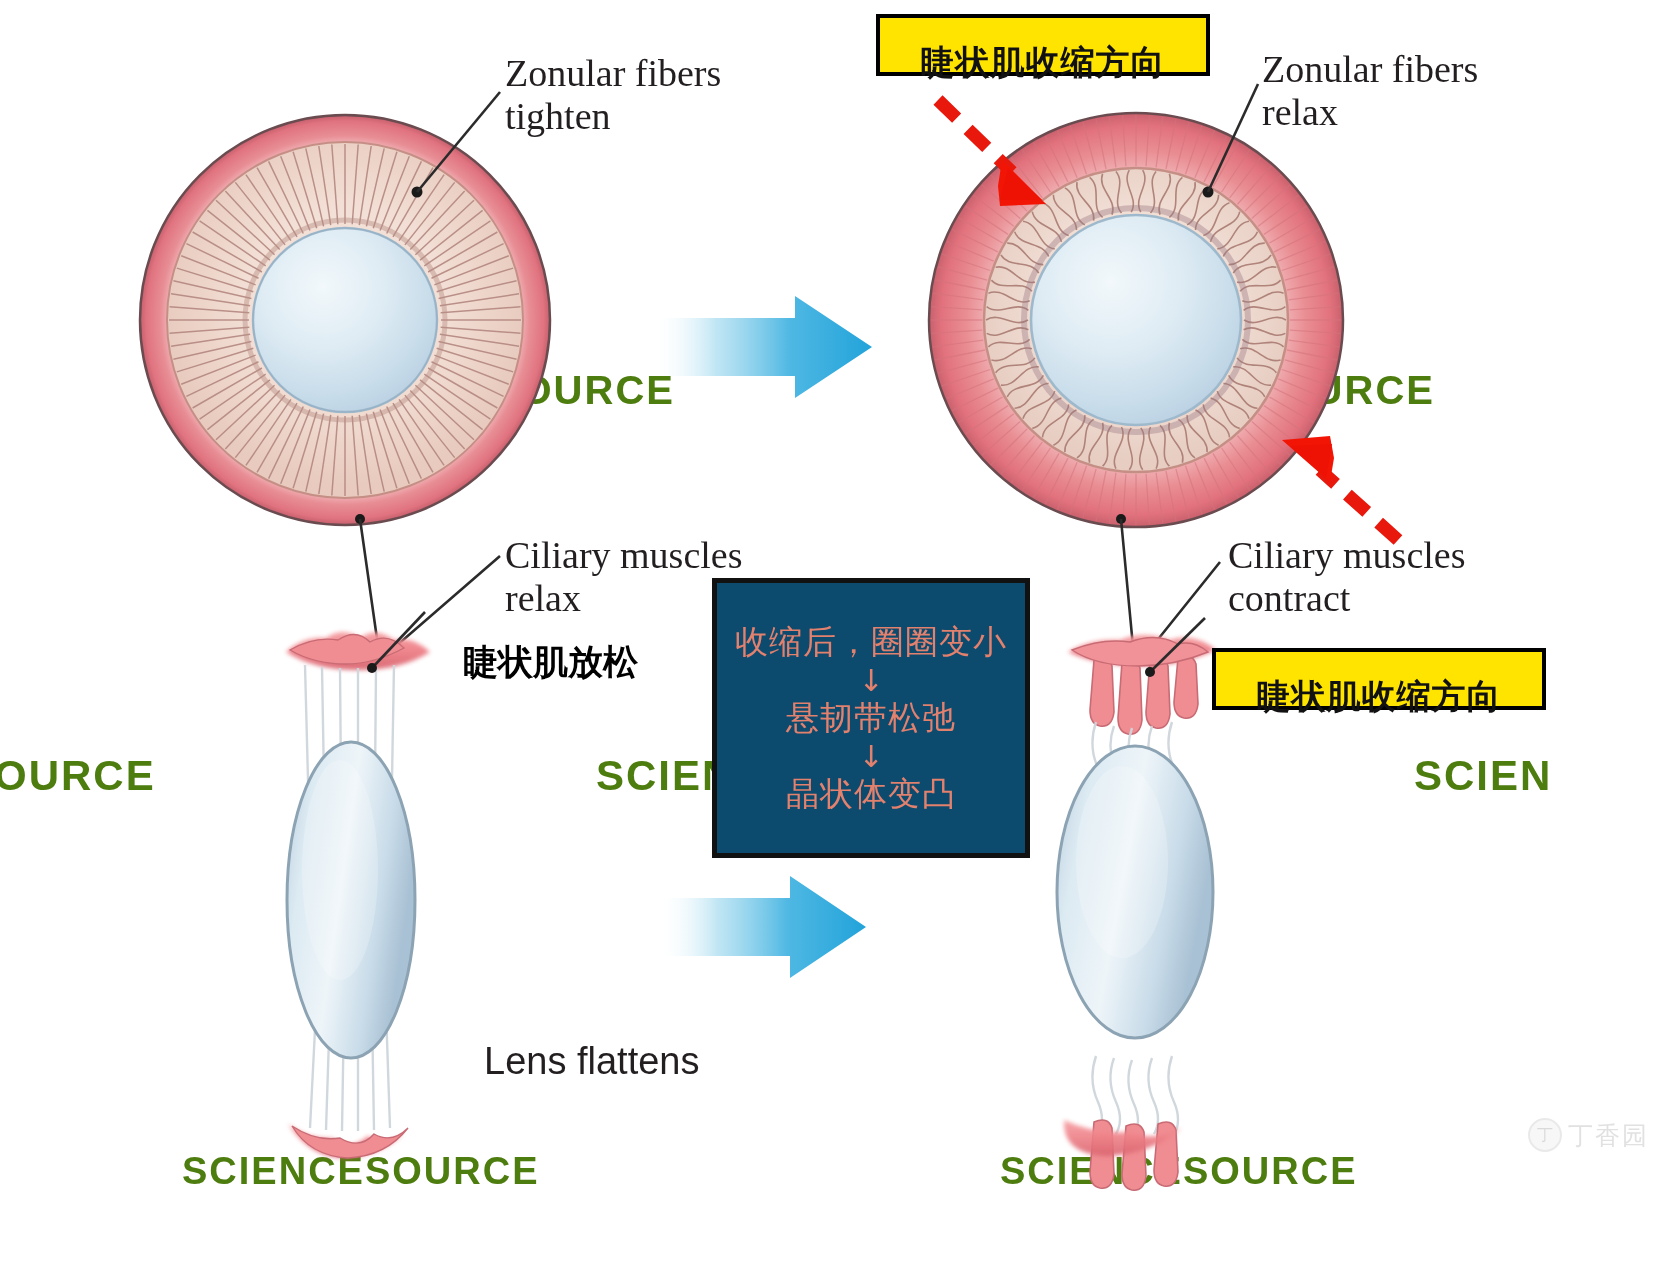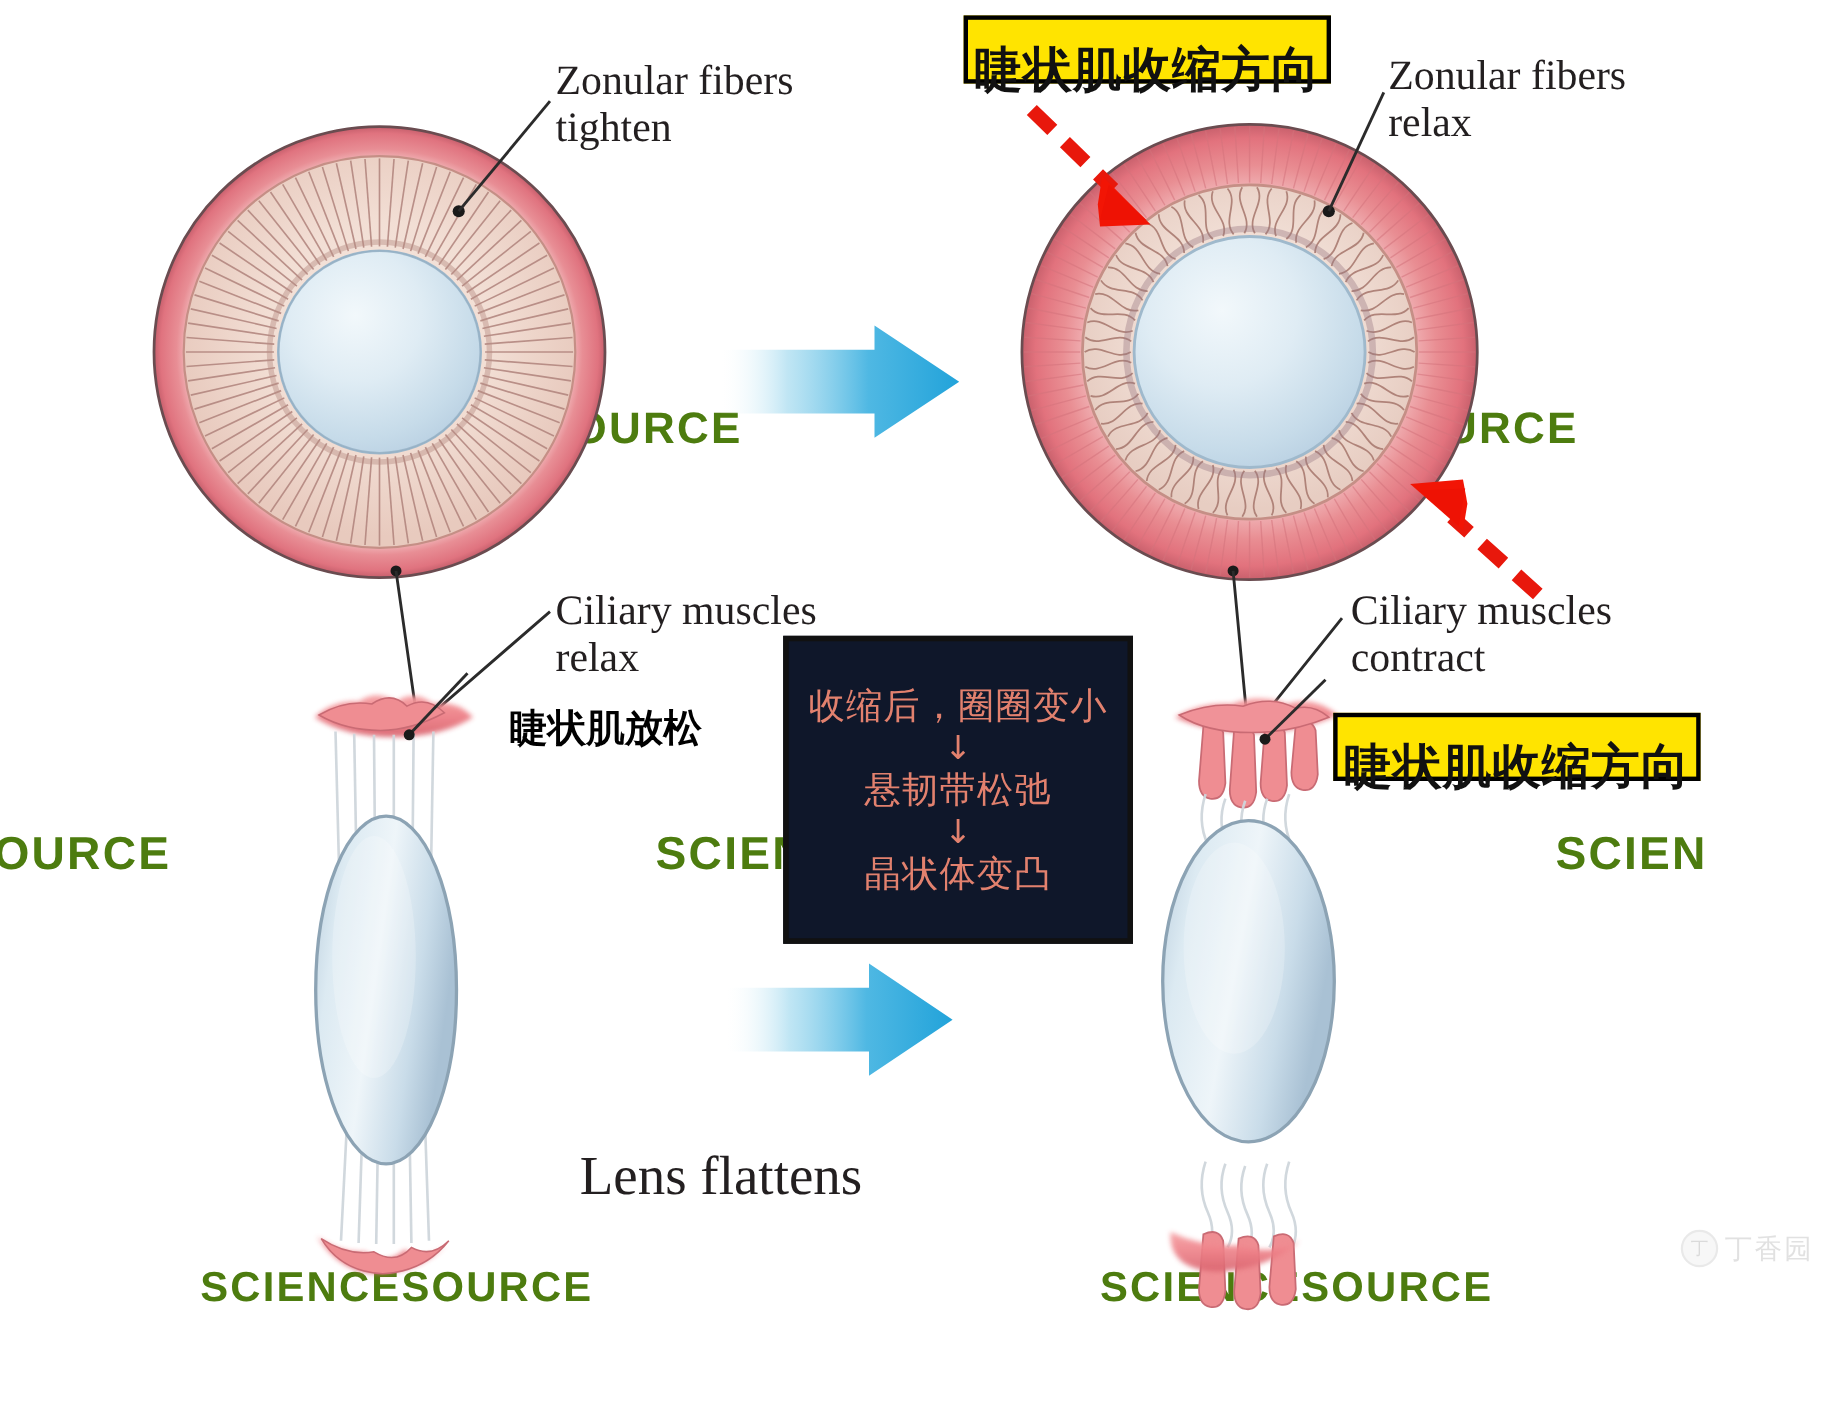--- a/index.html
+++ b/index.html
@@ -26,21 +26,21 @@
 
   
   .lbl{
     position:absolute;
     font-family:"Liberation Serif", serif;
     color:#231f20;
     line-height:1.14;
     white-space:pre-line;
   }
   .lbl-en{font-size:38px;}
-  .lbl-en-sans{font-family:Liberation Serif, serif;font-size:50px;margin-left:43px;}
+  .lbl-en-sans{font-family:Liberation Sans, sans-serif;font-size:38px;}
 
   .cn-bold{
     position:absolute;
     font-family:"DejaVu Sans", sans-serif;
     font-weight:bold;
     font-size:35px;
     color:#000000;
     white-space:nowrap;
   }
 
@@ -51,31 +51,31 @@
     border:4px solid #000000;
     box-sizing:border-box;
     display:flex;
     align-items:center;
     justify-content:center;
     padding:2px 10px;
   }
   .hl-box span{
     font-family:"DejaVu Sans", sans-serif;
     font-weight:bold;
-    font-size:44px;
+    font-size:34px;
     color:#111111;
     letter-spacing:1px;
     white-space:nowrap;
     margin-top:36px;
   }
 
   
   .flow-box{
     position:absolute;
-    background:#0f172a;
+    background:#0c4a6e;
     border:5px solid #111111;
     box-sizing:border-box;
     display:flex;
     flex-direction:column;
     align-items:center;
     justify-content:center;
     gap:2px;
   }
   .flow-line{
     font-family:"DejaVu Sans", sans-serif;

